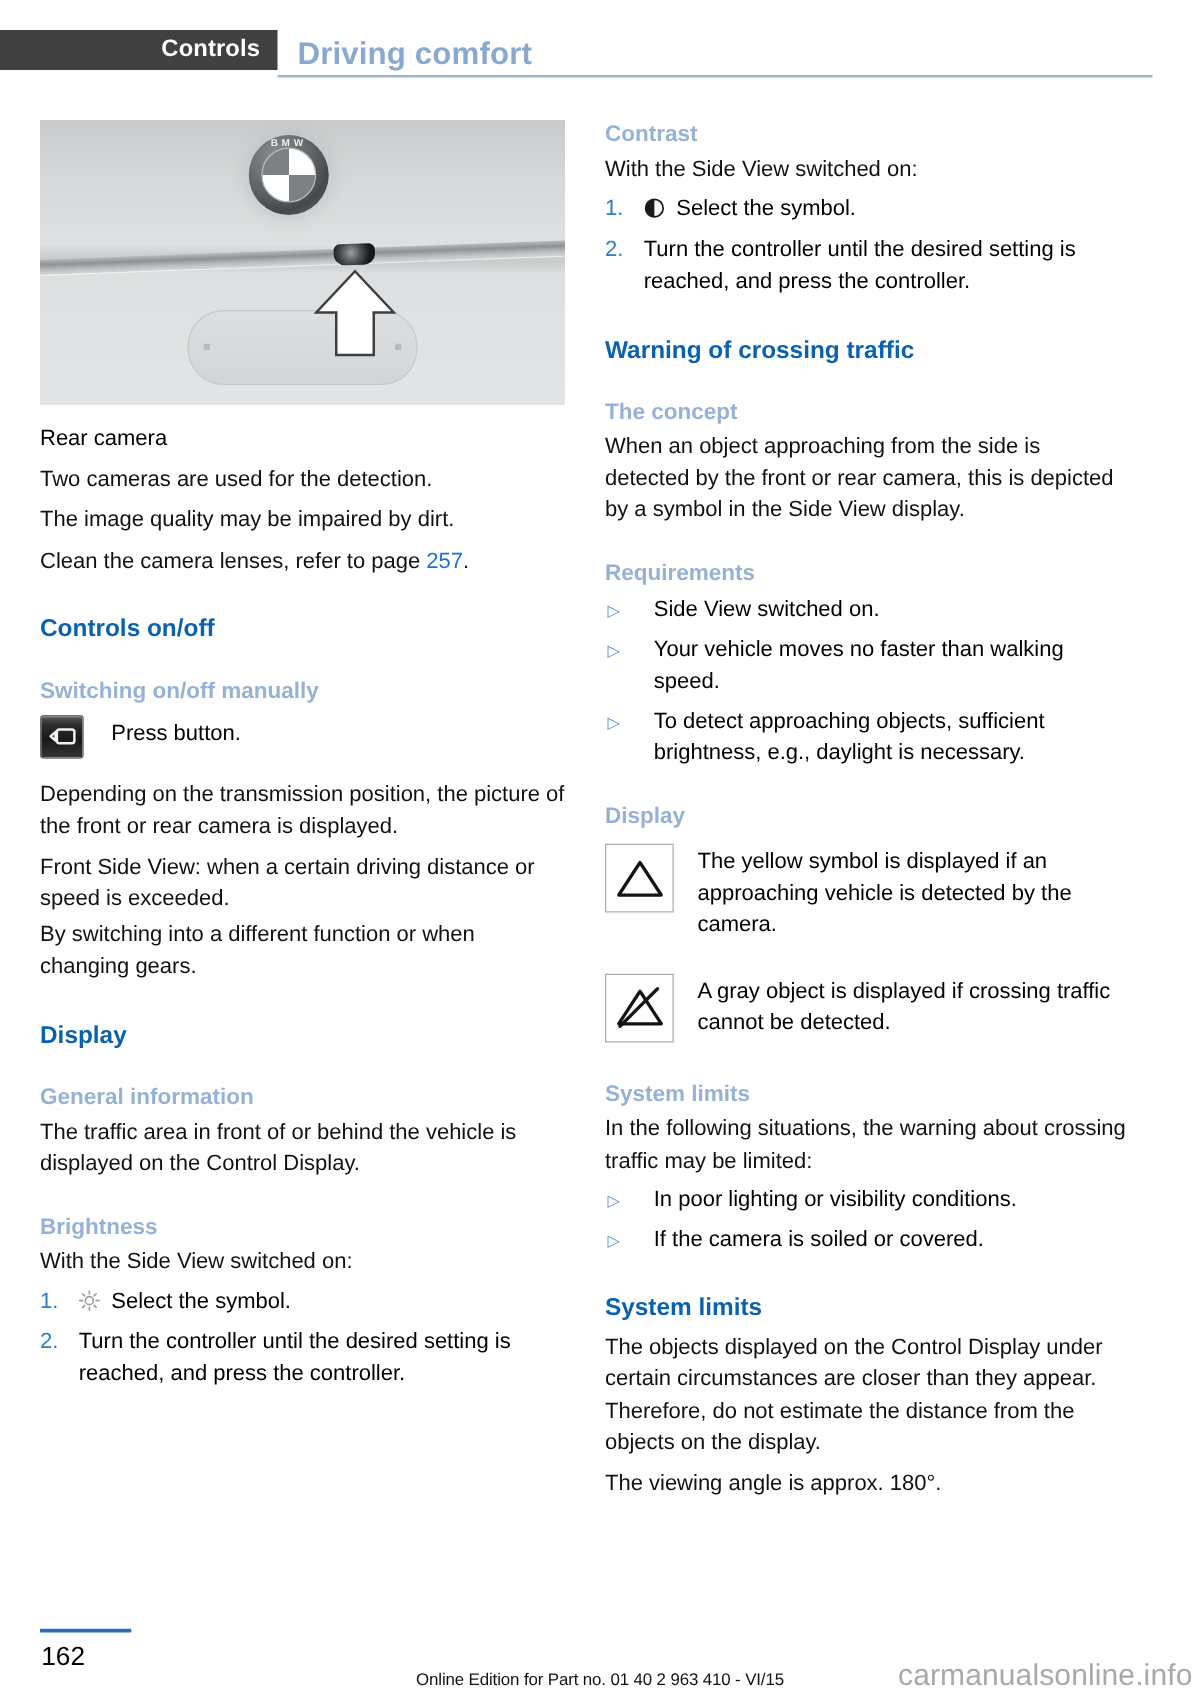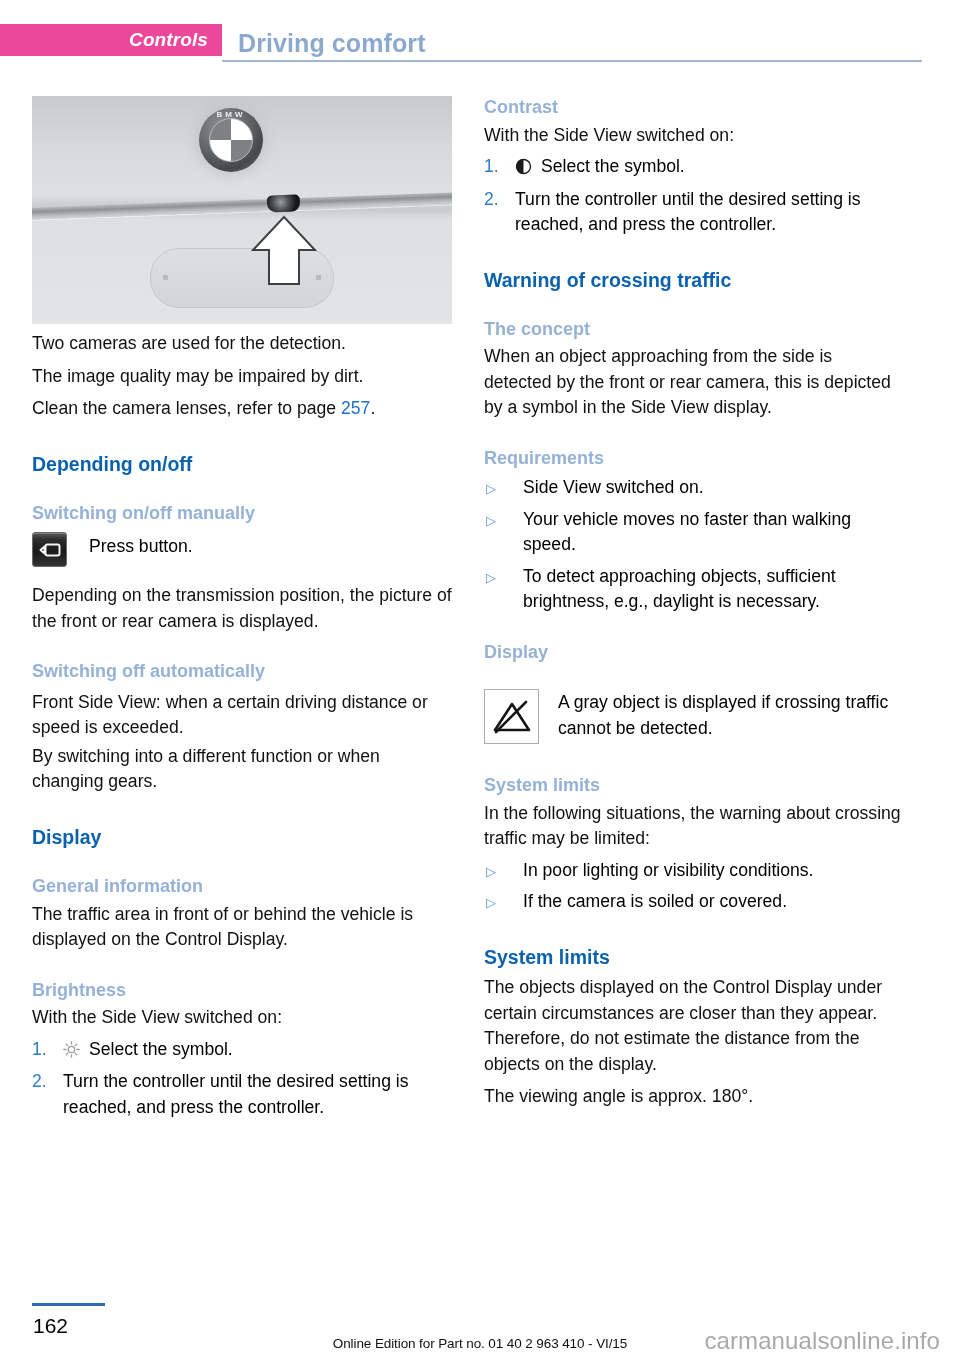--- a/index.html
+++ b/index.html
@@ -23,23 +23,22 @@
     top: 0;
     width: 960px;
     height: 64px;
   }
   .header-tab-active {
     position: absolute;
     left: 0;
     top: 24px;
     width: 222px;
     height: 32px;
-    background: #ec4899;
+    background: #404040;
     box-sizing: border-box;
-    font-style: italic;
   }
   .header-tab-active span {
     position: absolute;
     right: 14px;
     top: 5px;
     font-size: 19px;
     font-weight: bold;
     color: #ffffff;
     letter-spacing: 0.1px;
   }
@@ -283,21 +282,21 @@
     position: absolute;
     left: 0; top: 1336px;
     width: 960px;
     text-align: center;
     font-size: 13.5px;
     color: #111111;
     letter-spacing: -0.1px;
   }
   .watermark {
     position: absolute;
-    right: 20px; top: 1327px;
+    right: 6px; top: 1327px;
     font-size: 24px;
     color: #a9a9a9;
     letter-spacing: 0.1px;
   }
 </style>
 </head>
 <body>
 
 <div class="header">
   <div class="header-tab-active">
@@ -317,40 +316,40 @@
       </div>
     </div>
     <div class="panel-line"></div>
     <div class="plate"></div>
     <div class="cam"></div>
     <svg class="arrow" viewBox="0 0 66 73">
       <polygon points="33,3 64,36 48,36 48,70 18,70 18,36 2,36" fill="#ffffff" stroke="#3c4042" stroke-width="2"></polygon>
     </svg>
   </div>
 
+  <div class="caption">Rear camera</div>
   <div class="p">Two cameras are used for the detection.</div>
   <div class="p">The image quality may be impaired by dirt.</div>
   <div class="p"><span>Clean the camera lenses, refer to page </span><span class="pagelink">257</span><span>.</span></div>
 
-  <div class="h1">Depending on/off</div>
+  <div class="h1">Controls on/off</div>
   <div class="h2">Switching on/off manually</div>
 
   <div class="btn-row">
     <div class="hw-button">
       <svg width="22" height="14" viewBox="0 0 22 14">
         <rect x="6.5" y="1.5" width="14" height="11" rx="2" ry="2" fill="none" stroke="#f2f2f2" stroke-width="2"></rect>
         <polygon points="5.5,3.5 5.5,10.5 1.5,7" fill="none" stroke="#f2f2f2" stroke-width="2" stroke-linejoin="round"></polygon>
       </svg>
     </div>
     <div class="btn-label">Press button.</div>
   </div>
 
   <div class="p" style="margin-top:16px">Depending on the transmission position, the picture of the front or rear camera is displayed.</div>
 
-  <div class="h2">Switching off automatically</div>
   <div class="p">Front Side View: when a certain driving distance or speed is exceeded.</div>
   <div class="p tight">By switching into a different function or when changing gears.</div>
 
   <div class="h1">Display</div>
   <div class="h2">General information</div>
   <div class="p tight">The traffic area in front of or behind the vehicle is displayed on the Control Display.</div>
 
   <div class="h2">Brightness</div>
   <div class="p tight">With the Side View switched on:</div>
 
@@ -417,20 +416,28 @@
       <span>Your vehicle moves no faster than walking speed.</span>
     </li>
     <li>
       <span class="tri-mark">▷</span>
       <span>To detect approaching objects, sufficient brightness, e.g., daylight is necessary.</span>
     </li>
   </ul>
 
   <div class="h2">Display</div>
 
+  <div class="sym-row">
+    <div class="sym-box">
+      <svg width="40" height="34" viewBox="0 0 40 34">
+        <polygon points="20,4 37,30 3,30" fill="none" stroke="#141414" stroke-width="2.6" stroke-linejoin="round"></polygon>
+      </svg>
+    </div>
+    <div class="sym-text">The yellow symbol is displayed if an approaching vehicle is detected by the camera.</div>
+  </div>
 
   <div class="sym-row" style="margin-top:26px">
     <div class="sym-box">
       <svg width="40" height="34" viewBox="0 0 40 34">
         <polygon points="20,4 37,30 3,30" fill="none" stroke="#141414" stroke-width="2.6" stroke-linejoin="round"></polygon>
         <line x1="4" y1="32" x2="34" y2="2" stroke="#141414" stroke-width="2.6" stroke-linecap="round"></line>
       </svg>
     </div>
     <div class="sym-text">A gray object is displayed if crossing traffic cannot be detected.</div>
   </div>

